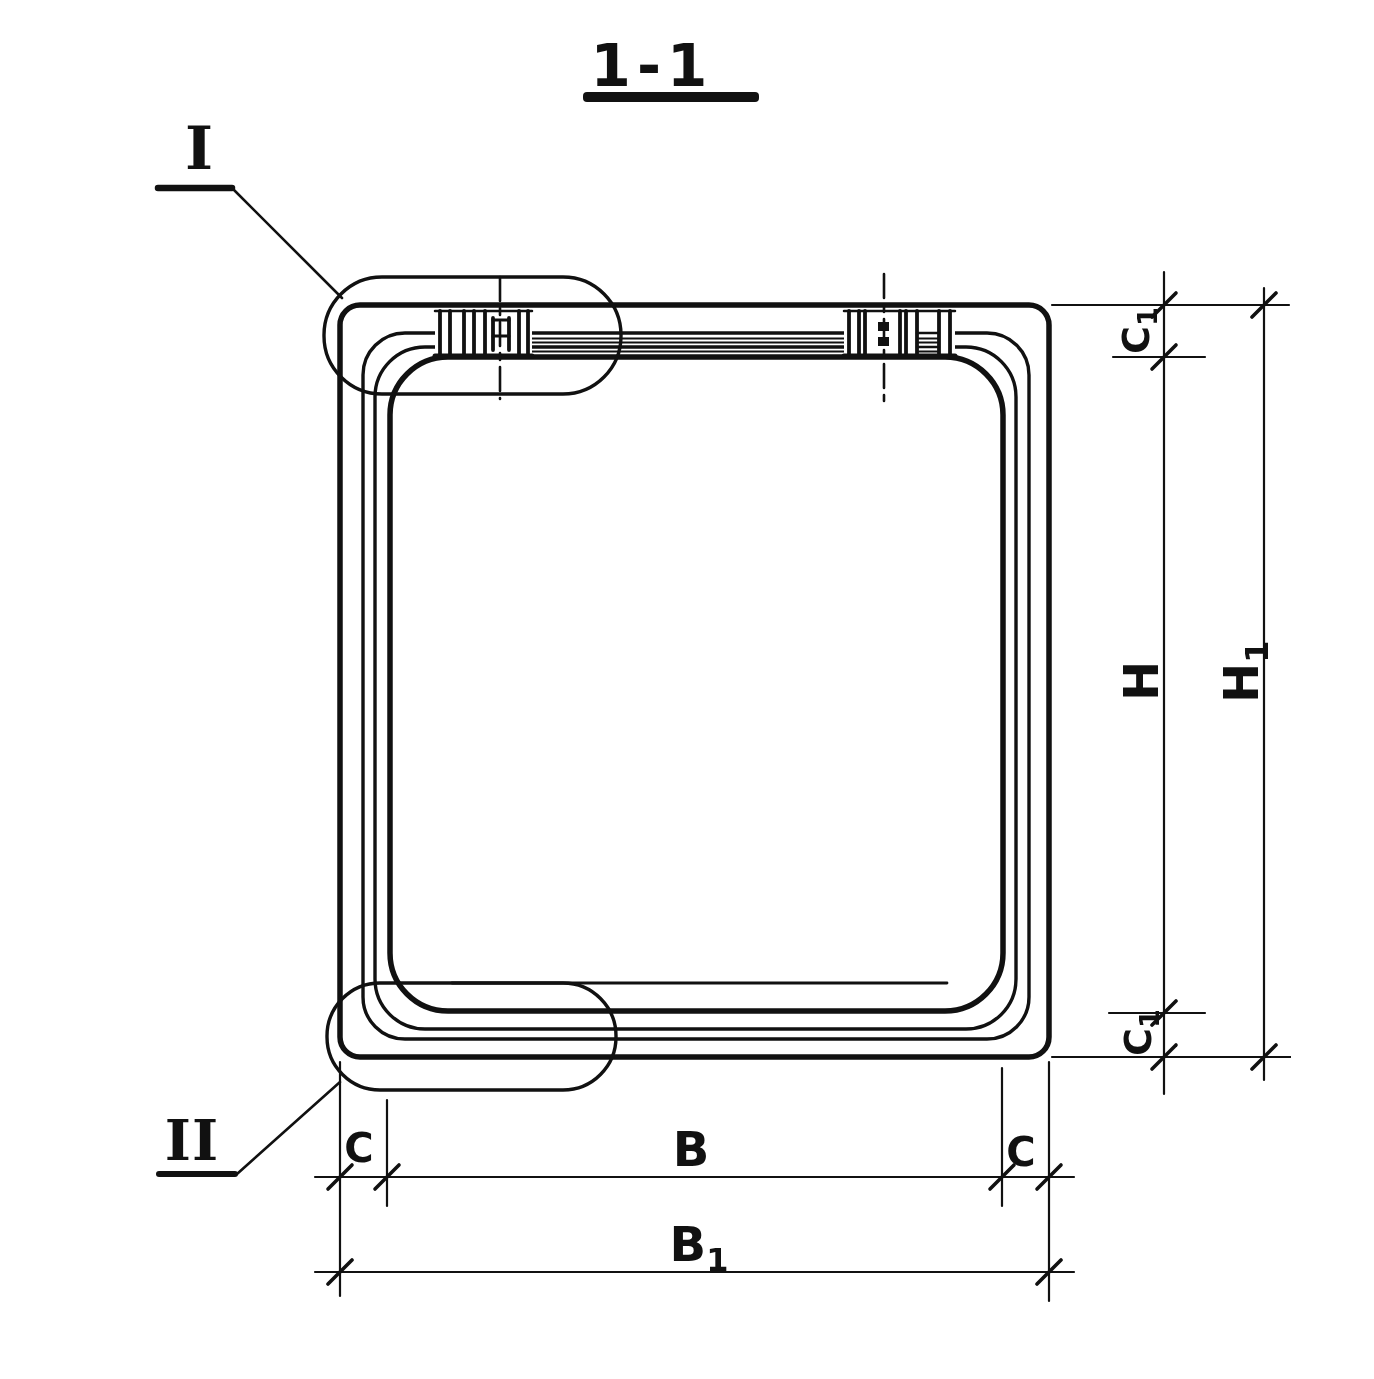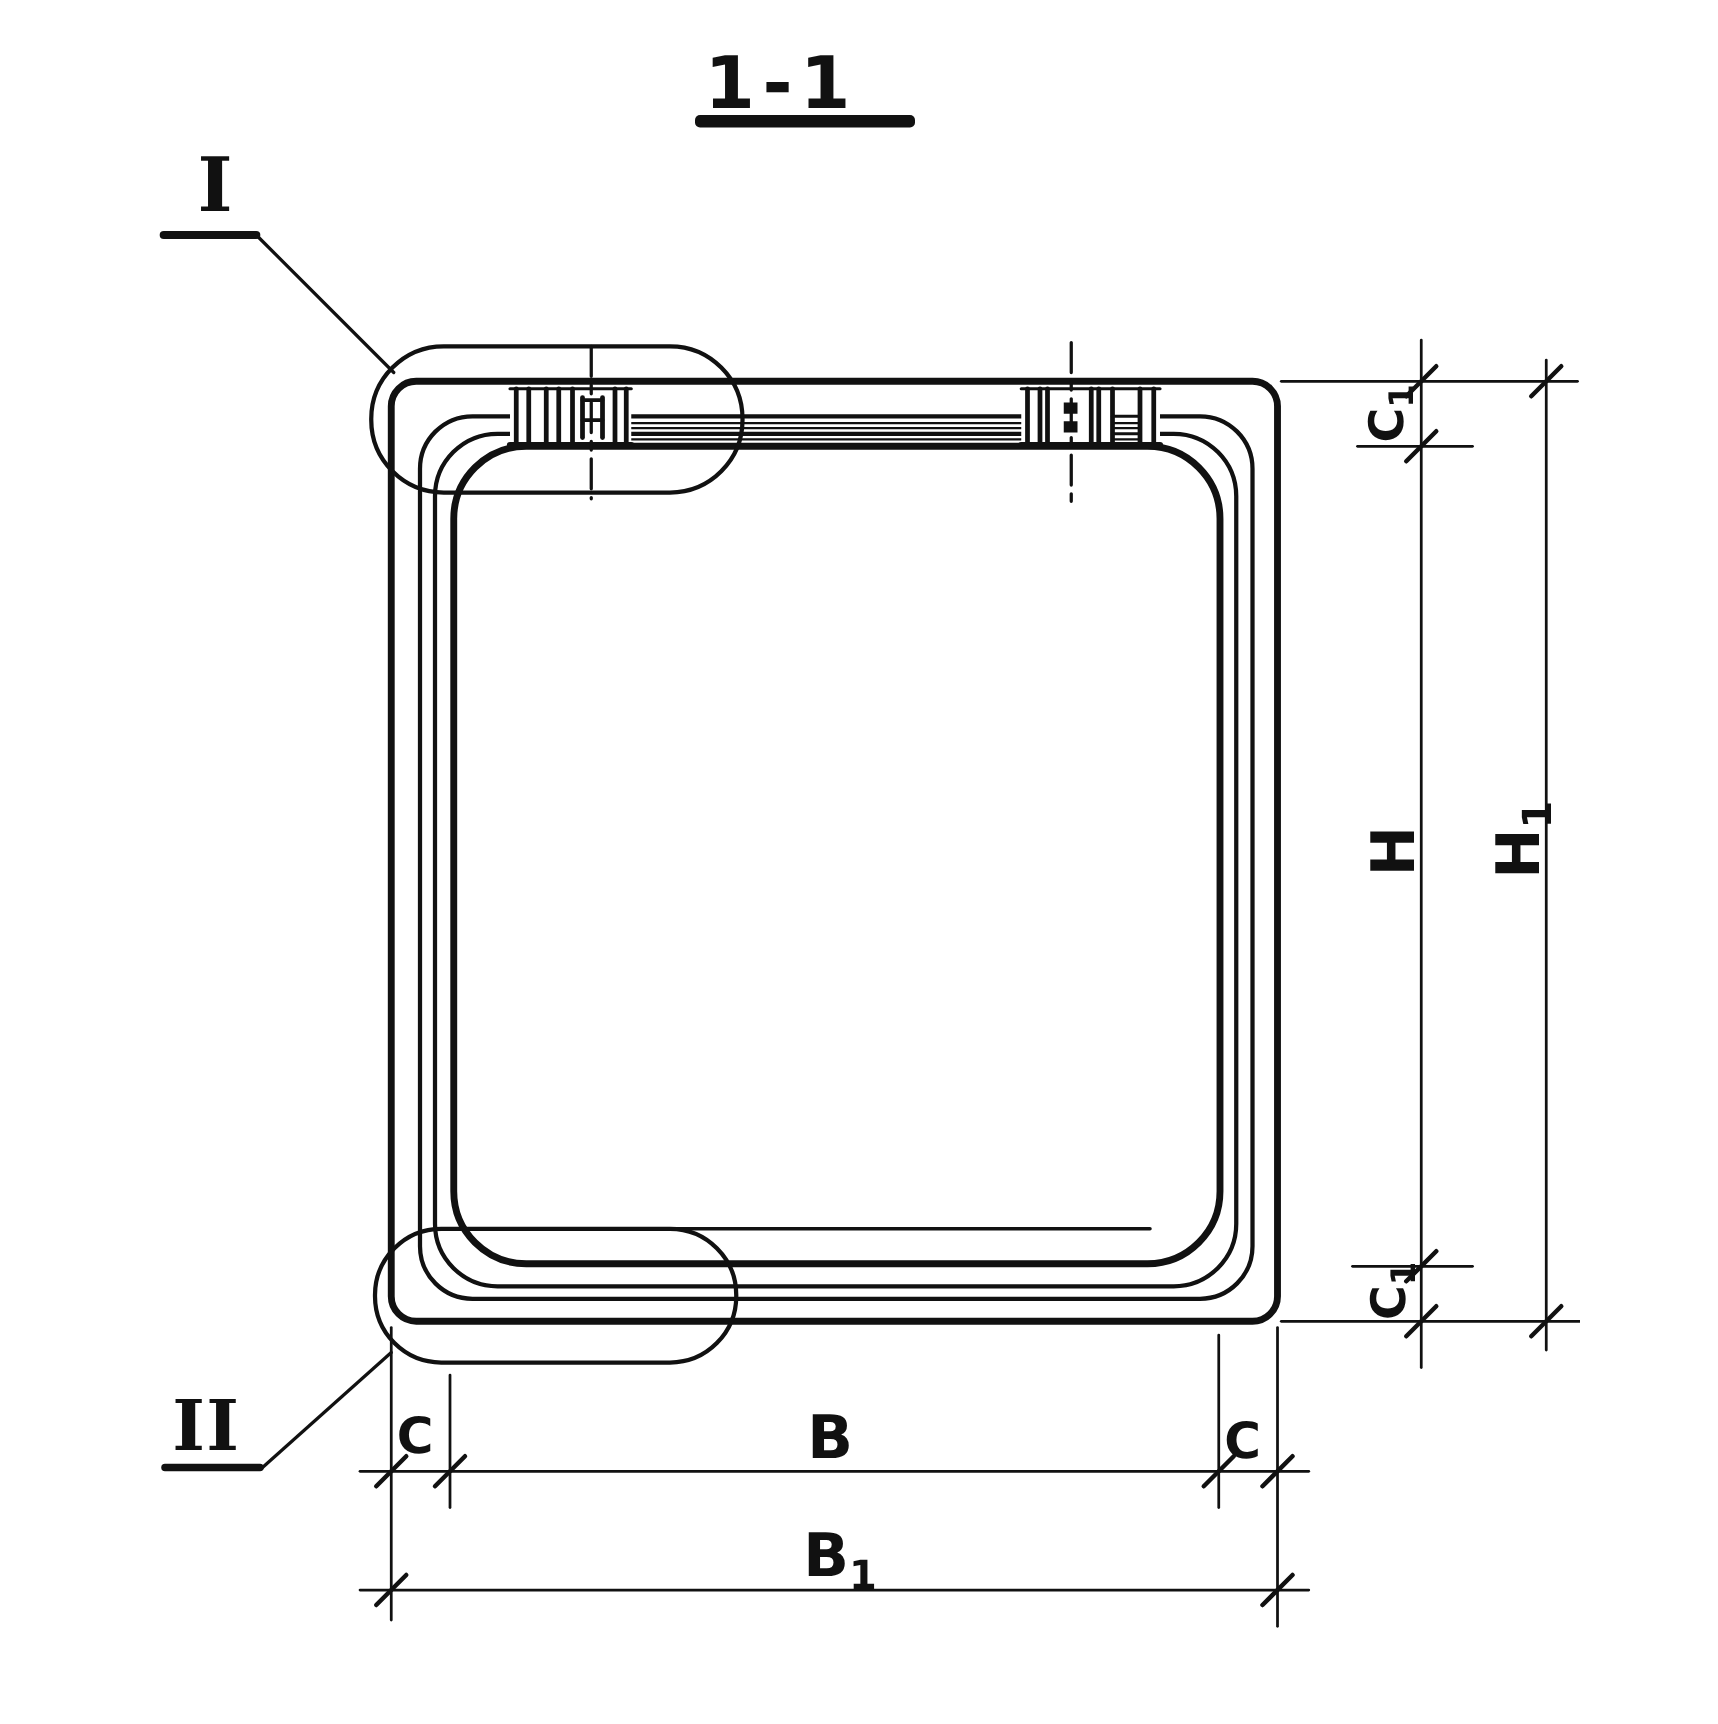--- a/index.html
+++ b/index.html
@@ -1,20 +1,21 @@
 <!DOCTYPE html>
 <html><head>
 <meta charset="utf-8">
 <style>
   html, body { margin: 0; padding: 0; background: #ffffff; }
   .sheet {
     position: relative;
     width: 1264px; height: 1379px;
     background: #ffffff;
     overflow: hidden;
+    margin-left: 27px;
   }
   svg { position: absolute; inset: 0; }
   .ln { stroke: #111111; fill: none; stroke-linecap: round; stroke-linejoin: round; }
   .mask { fill: #ffffff; stroke: none; }
   .ink { fill: #111111; stroke: none; }
   .txt {
     font-family: "DejaVu Sans", "Liberation Sans", sans-serif;
     font-weight: bold;
     fill: #111111;
   }

